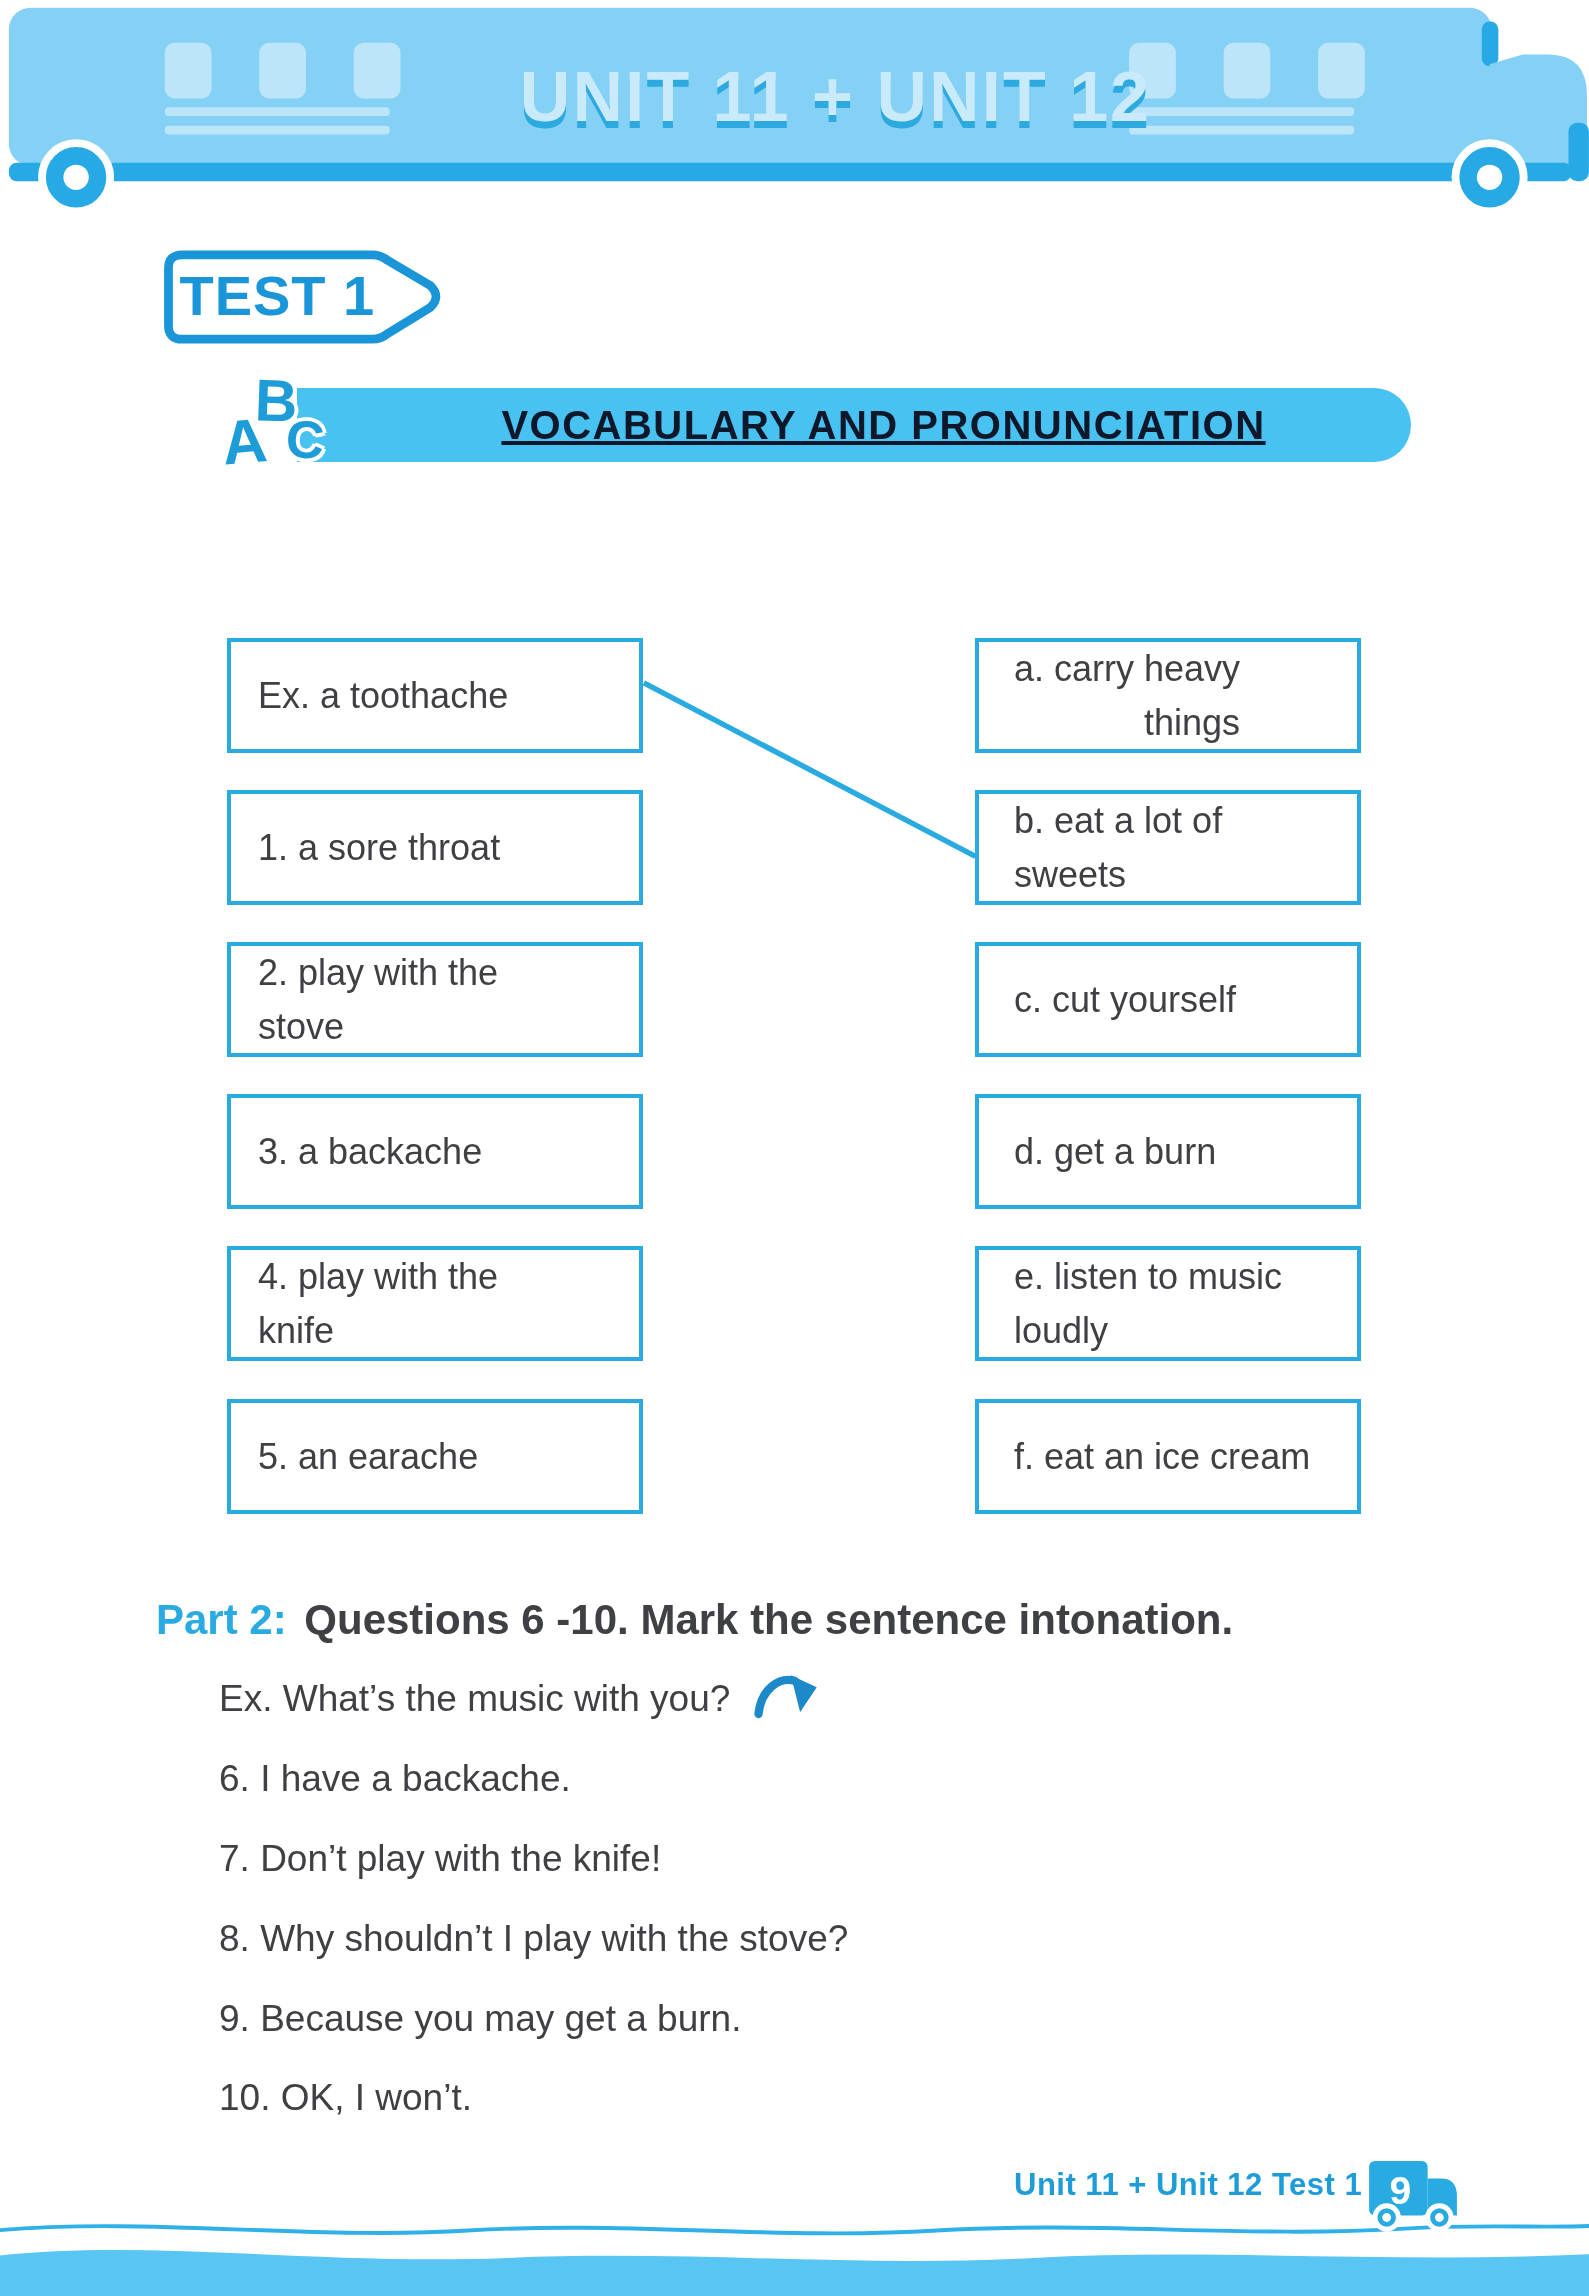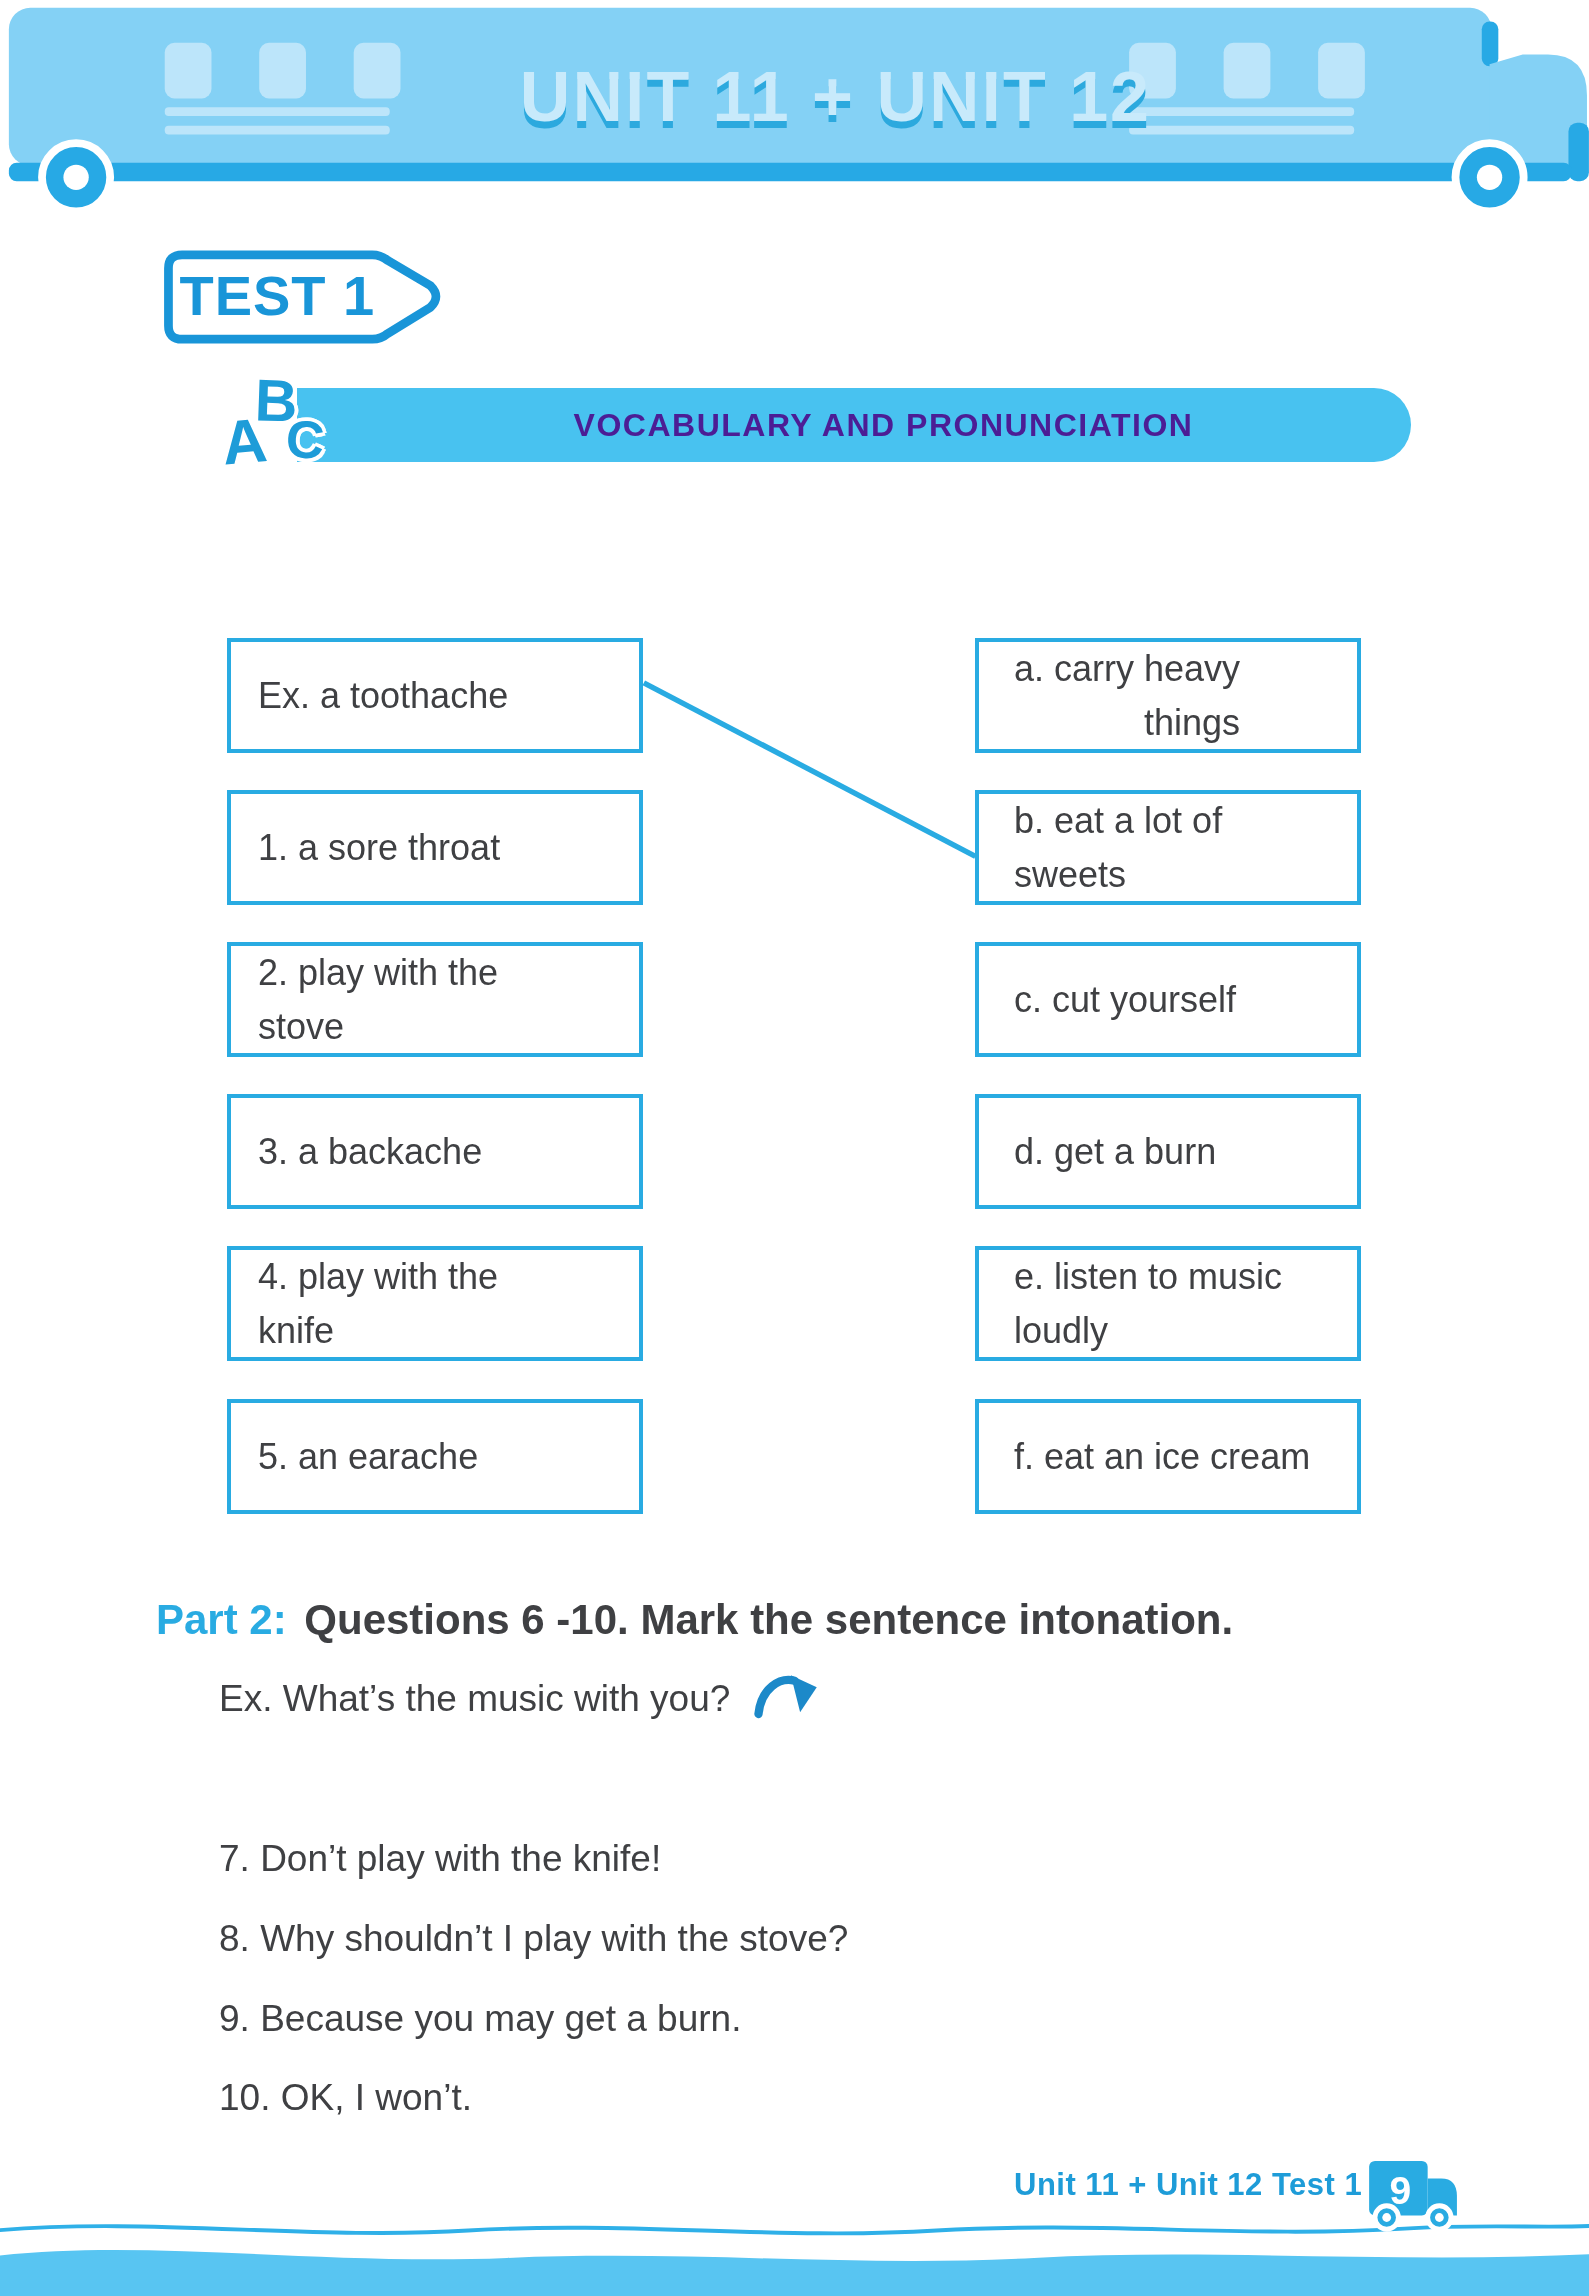--- a/index.html
+++ b/index.html
@@ -26,22 +26,22 @@
     font-size:56px;font-weight:bold;color:#1995D8;letter-spacing:1px;
   }
 
   
   .banner{
     position:absolute;left:297px;top:388px;width:1114px;height:74px;
     background:#48C2F0;border-radius:0 37px 37px 0;
     display:flex;align-items:center;justify-content:center;
   }
   .banner .label{
-    font-size:32px;font-weight:bold;color:#4c1d95;letter-spacing:1.5px;
-    white-space:nowrap;padding-left:59px;
+    font-size:40px;font-weight:bold;color:#0f172a;letter-spacing:1.5px;
+    white-space:nowrap;padding-left:59px;text-decoration:underline;
   }
   .abc{position:absolute;left:224px;top:384px;width:123px;height:98px;}
   .abc span{
     position:absolute;font-weight:bold;color:#1E9CD8;line-height:1;
     text-shadow:-2.9px -2.9px 0 #fff,2.9px -2.9px 0 #fff,-2.9px 2.9px 0 #fff,2.9px 2.9px 0 #fff,
                  0 -3.9px 0 #fff,0 3.9px 0 #fff,-3.9px 0 0 #fff,3.9px 0 0 #fff;
   }
   .abc .l-a{left:-2px;top:27px;font-size:62px;transform:rotate(-5deg);}
   .abc .l-b{left:31px;top:-11.7px;font-size:59px;transform:rotate(2deg);}
   .abc .l-c{left:62px;top:29px;font-size:53px;transform:rotate(4deg);}
@@ -186,20 +186,23 @@
     <span class="plabel">Part 2:</span><span class="ptext">Questions 6 -10. Mark the sentence intonation.</span>
   </div>
 
   <div class="sentence" style="top:1670px;">
     <span>Ex. What’s the music with you?</span>
     <svg class="arrow" width="74" height="53" viewBox="0 0 80 56">
       <path d="M7,48 C10,20 30,8 46,12" stroke="#1C89C9" stroke-width="9" fill="none" stroke-linecap="round"></path>
       <polygon points="42,6 70,19 52,46" fill="#1C89C9"></polygon>
     </svg>
   </div>
+  <div class="sentence" style="top:1750px;">
+      <span>6. I have a backache.</span>
+    </div>
   <div class="sentence" style="top:1830px;">
       <span>7. Don’t play with the knife!</span>
     </div>
   <div class="sentence" style="top:1910px;">
       <span>8. Why shouldn’t I play with the stove?</span>
     </div>
   <div class="sentence" style="top:1990px;">
       <span>9. Because you may get a burn.</span>
     </div>
   <div class="sentence" style="top:2069px;">

